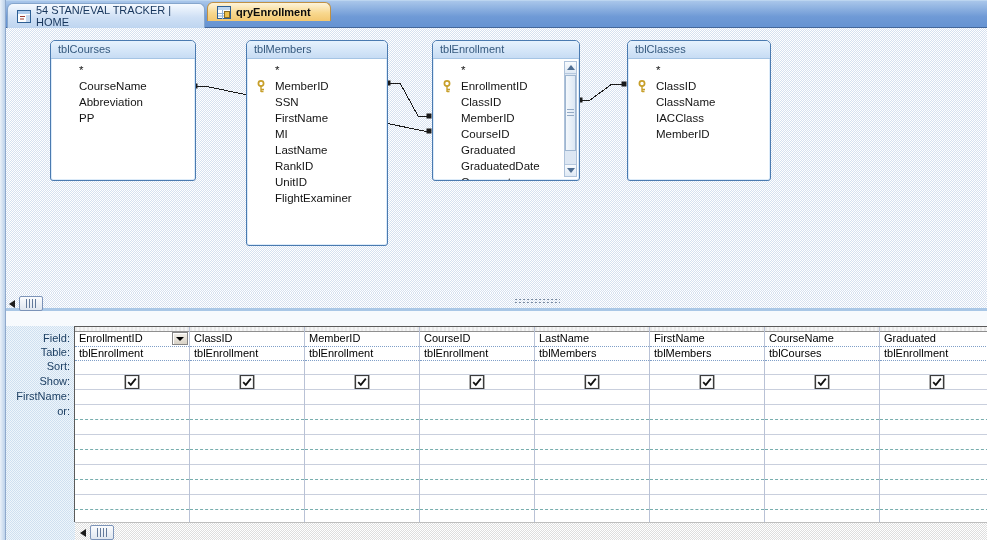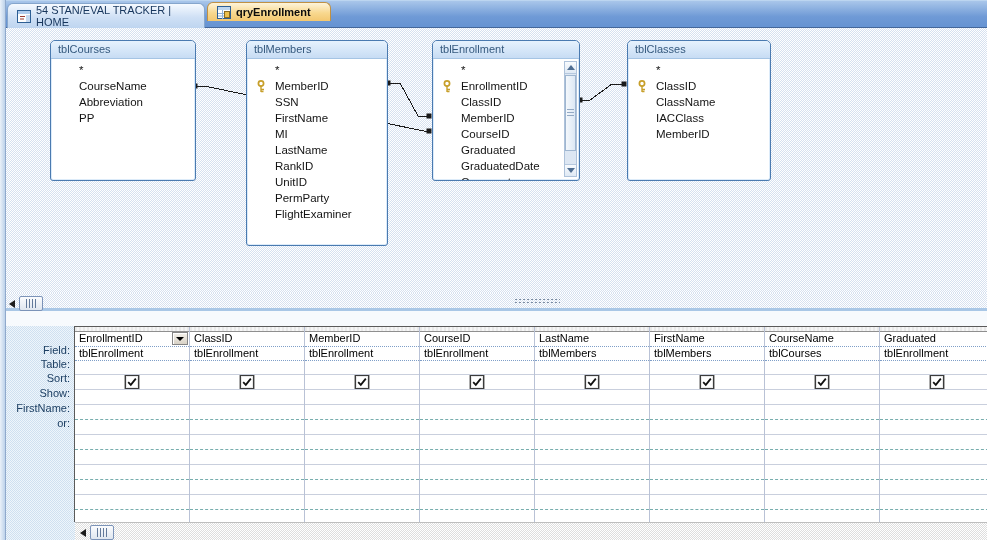--- a/index.html
+++ b/index.html
@@ -76,21 +76,21 @@
   #split-left{position:absolute;left:9px;top:3px;display:flex;align-items:center;gap:4px;}
   #split-grip{position:absolute;left:514px;top:5px;width:46px;height:6px;
      background-image:radial-gradient(#7b8ca2 0.9px,transparent 1px);background-size:4px 3px;}
 
   
   #gapstrip{position:absolute;left:0;top:311px;width:987px;height:15px;background:#f7fafd;}
 
   
   #gridpane{position:absolute;left:0;top:326px;width:987px;height:214px;}
   #labelcol{position:absolute;left:5px;top:0;width:70px;height:214px;}
-  #labels{position:absolute;left:0;top:5px;right:0;margin-top:12px;}
+  #labels{position:absolute;left:0;top:5px;right:0;}
   .lrow{text-align:right;padding-right:5px;font-size:11px;color:#1d3f63;box-sizing:border-box;}
   .lrow:nth-of-type(1){height:15px;line-height:14px;}
   .lrow:nth-of-type(2){height:14px;line-height:13px;}
   .lrow:nth-of-type(3){height:14px;line-height:13px;}
   .lrow:nth-of-type(4){height:15px;line-height:14px;}
   .lrow:nth-of-type(5){height:15px;line-height:14px;}
   .lrow:nth-of-type(6){height:15px;line-height:14px;}
 
   #grid{position:absolute;left:74px;top:0;width:913px;height:196px;background:#fff;
      border-top:1px solid #5a5a5a;border-left:1px solid #5a5a5a;box-sizing:border-box;
@@ -239,24 +239,20 @@
           
           <span>RankID</span>
         </div>
 
         <div class="frow">
           
           <span>UnitID</span>
         </div>
 
 
-        <div class="frow">
-          
-          <span>PermParty</span>
-        </div>
 
         <div class="frow">
           
           <span>FlightExaminer</span>
         </div>
       </div>
   </div>
 
   <div class="tbox" style="left:432px;top:12px;width:146px;height:139px;">
     <div class="tbox-title">tblEnrollment</div>

